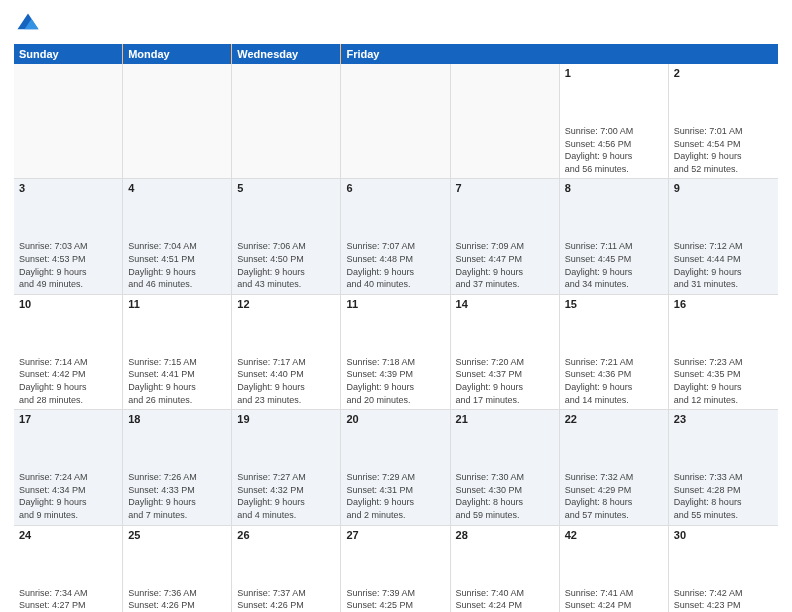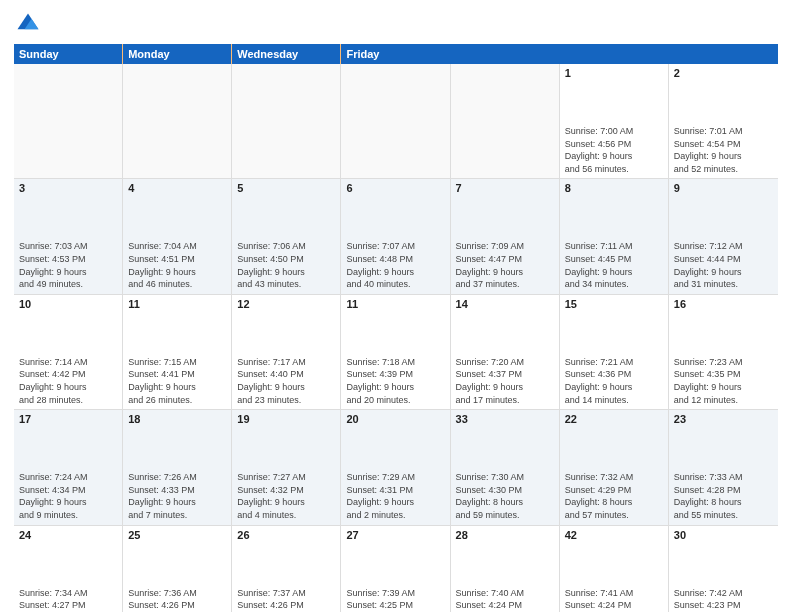--- a/index.html
+++ b/index.html
@@ -240,21 +240,21 @@
           </div>
           <div class="cal-cell alt-row">
             <div class="day-num">19</div>
             <div class="day-info">Sunrise: 7:27 AM<br>Sunset: 4:32 PM<br>Daylight: 9 hours<br>and 4 minutes.</div>
           </div>
           <div class="cal-cell alt-row">
             <div class="day-num">20</div>
             <div class="day-info">Sunrise: 7:29 AM<br>Sunset: 4:31 PM<br>Daylight: 9 hours<br>and 2 minutes.</div>
           </div>
           <div class="cal-cell alt-row">
-            <div class="day-num">33</div>
+            <div class="day-num">21</div>
             <div class="day-info">Sunrise: 7:30 AM<br>Sunset: 4:30 PM<br>Daylight: 8 hours<br>and 59 minutes.</div>
           </div>
           <div class="cal-cell alt-row">
             <div class="day-num">22</div>
             <div class="day-info">Sunrise: 7:32 AM<br>Sunset: 4:29 PM<br>Daylight: 8 hours<br>and 57 minutes.</div>
           </div>
           <div class="cal-cell alt-row">
             <div class="day-num">23</div>
             <div class="day-info">Sunrise: 7:33 AM<br>Sunset: 4:28 PM<br>Daylight: 8 hours<br>and 55 minutes.</div>
           </div>

